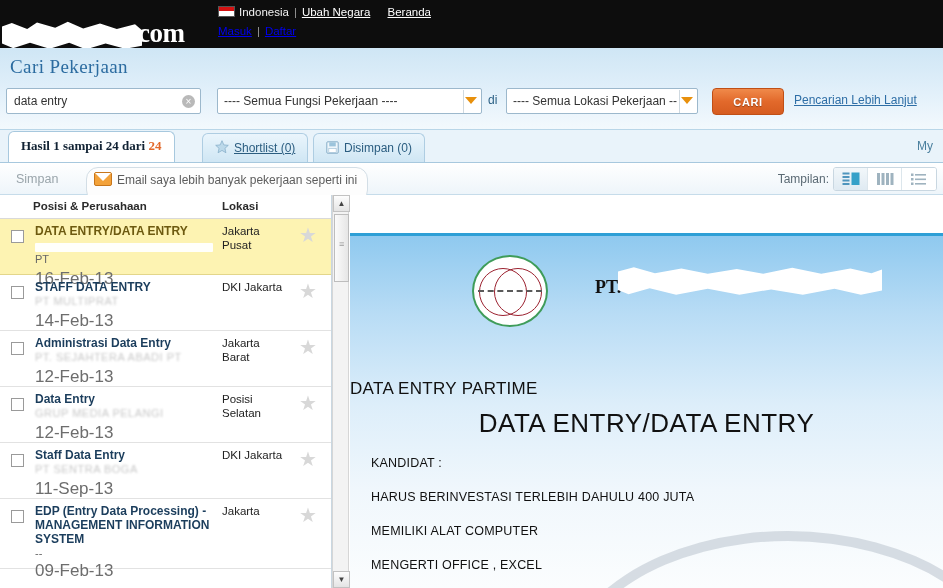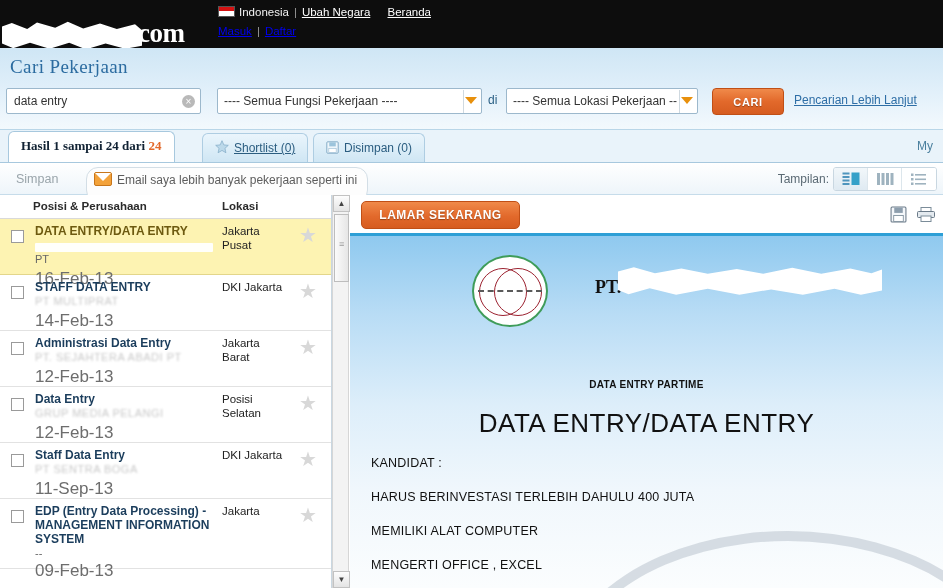--- a/index.html
+++ b/index.html
@@ -234,22 +234,22 @@
   }
   .pt-txt {
     position:absolute; left:212px; top:41px;
     font-family:"Liberation Serif",serif; font-size:18px; font-weight:bold; color:#111;margin-left:33px;
   }
   .pt-redact {
     position:absolute; left:268px; top:30px; width:264px; height:30px; background:#fff;
     clip-path: polygon(0% 18%,6% 4%,14% 24%,24% 8%,34% 26%,45% 10%,55% 26%,66% 6%,77% 26%,88% 8%,96% 24%,100% 12%,100% 82%,92% 96%,82% 76%,70% 96%,58% 78%,46% 96%,34% 76%,22% 96%,12% 74%,4% 94%,0% 80%);
   }
   .ad-sub {
-    position:absolute; left:0; right:0; top:143px; text-align:center;
-    font-size:10px; font-weight:bold; color:#111; letter-spacing:.3px;
+    position:absolute; left:0; right:0; top:143px; text-align:left;
+    font-size:17px; font-weight:normal; color:#111; letter-spacing:.3px;
   }
   .ad-title {
     position:absolute; left:0; right:0; top:172px; text-align:center;
     font-size:26px; color:#111; letter-spacing:.5px;
   }
   .ad-body { position:absolute; left:21px; top:220px; right:10px; }
   .ad-line { font-size:12.5px; color:#111; margin-bottom:20px; letter-spacing:.2px; }
   .arc {
     position:absolute; left:208px; top:295px; width:460px; height:300px;
     border:10px solid #c9d2d9; border-radius:50%;
@@ -426,37 +426,20 @@
     </div>
   </div>
 
   <div class="sbar">
     <div class="sbtn up">▲</div>
     <div class="sthumb"></div>
     <div class="sbtn dn">▼</div>
   </div>
 
   <div class="detail">
-    <div class="dtoolbar">
-      <div class="btn-lamar">LAMAR SEKARANG</div>
-      <div class="ic-save">
-        <svg width="17" height="17" viewBox="0 0 16 16">
-          <rect x="1" y="1" width="14" height="14" rx="1" fill="#f4f7fa" stroke="#6a7a88"></rect>
-          <rect x="4" y="1.5" width="8" height="5" fill="#8d9ead"></rect>
-          <rect x="3.5" y="9" width="9" height="5.5" fill="#fff" stroke="#7b8c99" stroke-width=".8"></rect>
-        </svg>
-      </div>
-      <div class="ic-print">
-        <svg width="18" height="15" viewBox="0 0 18 15">
-          <rect x="4" y="0.5" width="10" height="4" fill="#fff" stroke="#7b8c99"></rect>
-          <rect x="0.5" y="4.5" width="17" height="6" rx="1" fill="#e4eaef" stroke="#6a7a88"></rect>
-          <rect x="4" y="9" width="10" height="5.5" fill="#fff" stroke="#7b8c99"></rect>
-        </svg>
-      </div>
-    </div>
 
     <div class="adbox">
       <div class="arc"></div>
 
       <div class="logo-circle">
         <div class="lc-in a"></div>
         <div class="lc-in b"></div>
         <div class="lc-line"></div>
       </div>
       <div class="pt-txt">PT.</div>

